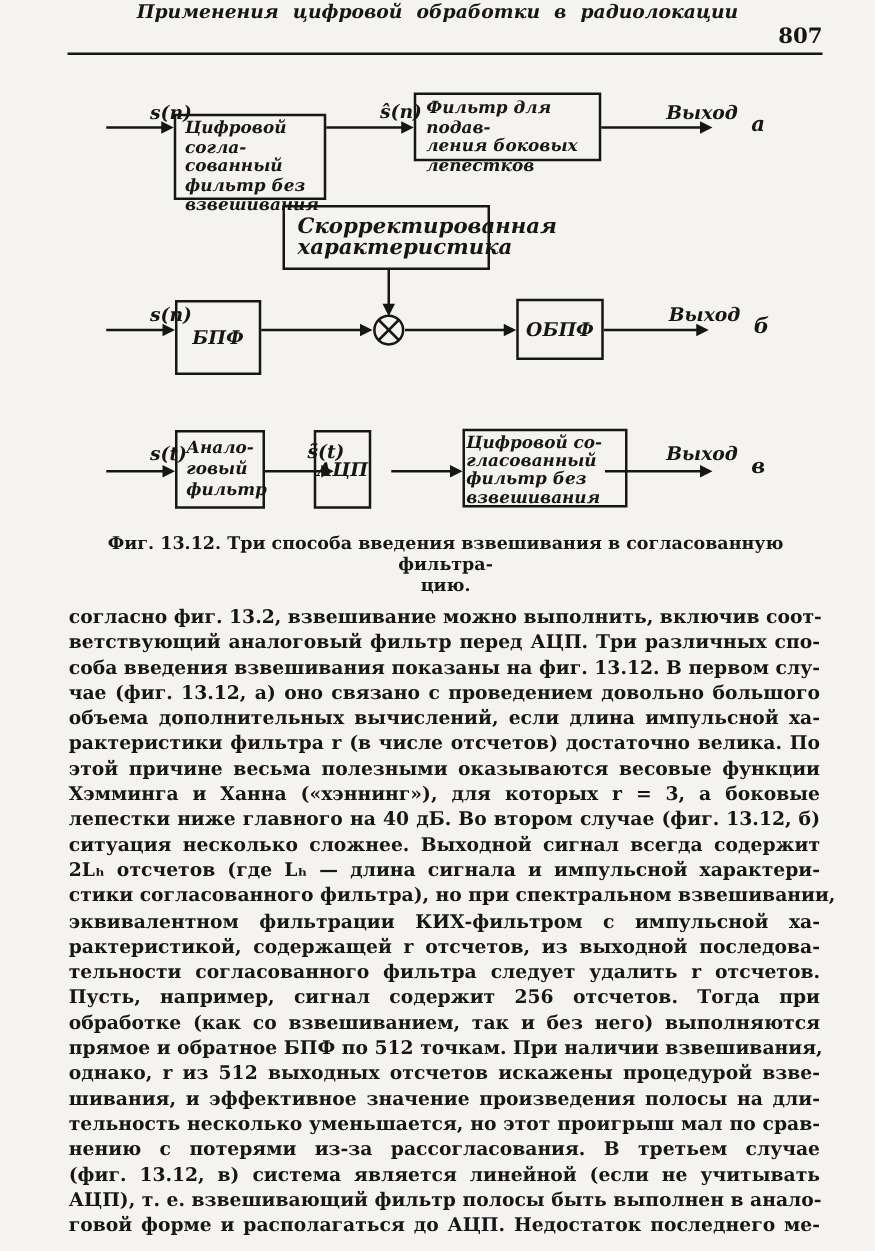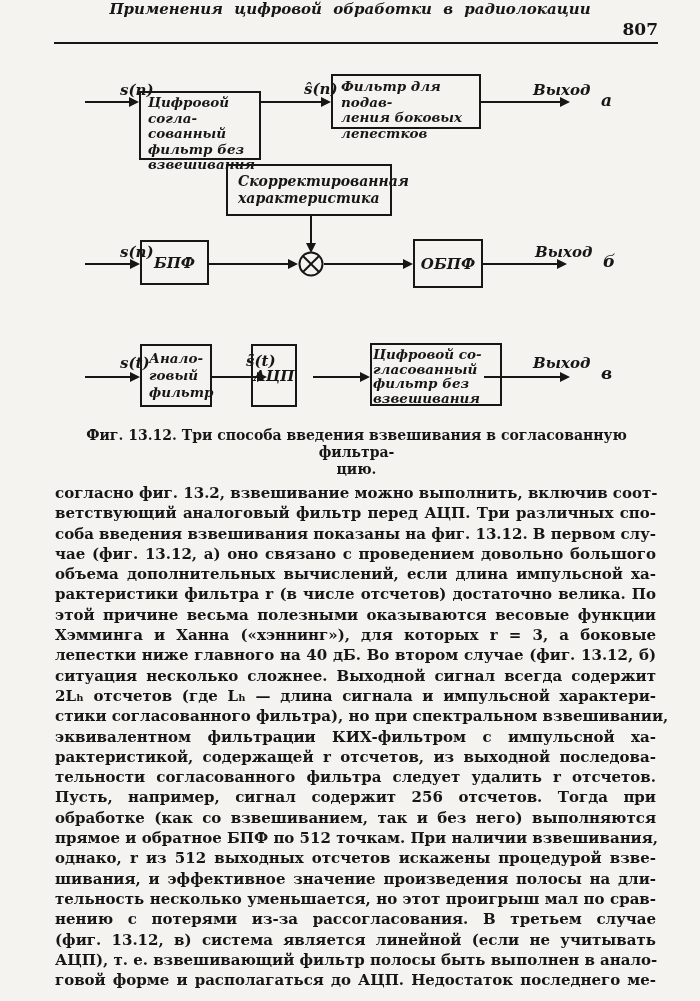--- a/index.html
+++ b/index.html
@@ -80,37 +80,37 @@
 ления боковых
 лепестков</div>
 
     <div class="ln" style="left:481px; top:101px; width:80px;"></div>
     <div class="ah-r" style="left:560px; top:97px;"></div>
     <span class="lbl" style="left:505px; top:81px;">Выход</span>
     <span class="plet" style="left:601px; top:90px;">а</span>
   </div>
 
   <div>
-    <div class="fbox" style="left:226px; top:164px; width:166px; height:52px; padding:7px 0 0 10px; font-size:14px; line-height:17px;">Скорректированная
+    <div class="fbox" style="left:226px; top:164px; width:166px; height:52px; padding:7px 0 0 10px; font-size:17px; line-height:17px;">Скорректированная
 характеристика</div>
 
     <div class="vln" style="left:310px; top:216px; height:28px;"></div>
     <div class="ah-d" style="left:306px; top:243px;"></div>
 
     <svg class="mult" style="left:298px; top:251px;" width="26" height="26">
       <circle cx="13" cy="13" r="11.5" fill="#f4f3ef" stroke="#161616" stroke-width="2"></circle>
       <line x1="5.2" y1="5.2" x2="20.8" y2="20.8" stroke="#161616" stroke-width="2"></line>
       <line x1="20.8" y1="5.2" x2="5.2" y2="20.8" stroke="#161616" stroke-width="2"></line>
     </svg>
 
     <span class="lbl" style="left:92px; top:243px;">s(n)</span>
     <div class="ln" style="left:85px; top:263px; width:46px;"></div>
     <div class="ah-r" style="left:130px; top:259px;"></div>
 
-    <div class="cbox" style="left:140px; top:240px; width:69px; height:45px;">БПФ</div>
+    <div class="cbox" style="left:140px; top:240px; width:69px; height:60px;">БПФ</div>
 
     <div class="ln" style="left:209px; top:263px; width:80px;"></div>
     <div class="ah-r" style="left:288px; top:259px;"></div>
 
     <div class="ln" style="left:324px; top:263px; width:80px;"></div>
     <div class="ah-r" style="left:403px; top:259px;"></div>
 
     <div class="cbox" style="left:413px; top:239px; width:70px; height:49px;">ОБПФ</div>
 
     <div class="ln" style="left:483px; top:263px; width:75px;"></div>

